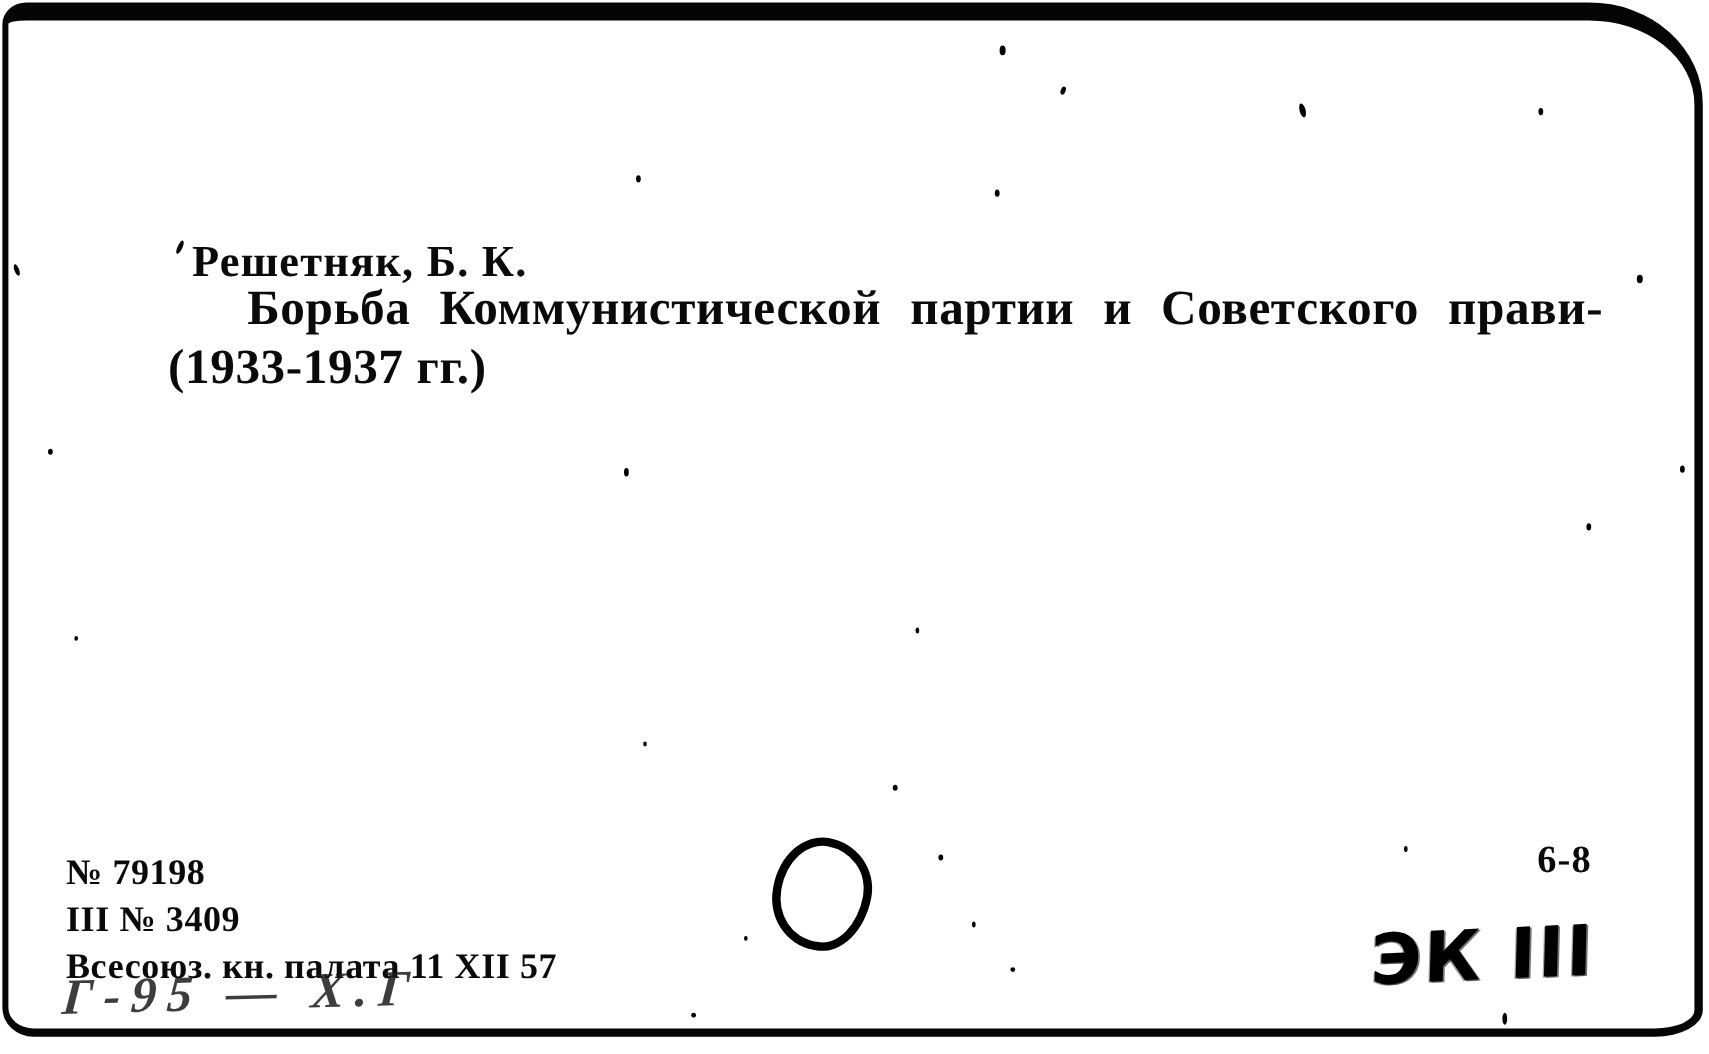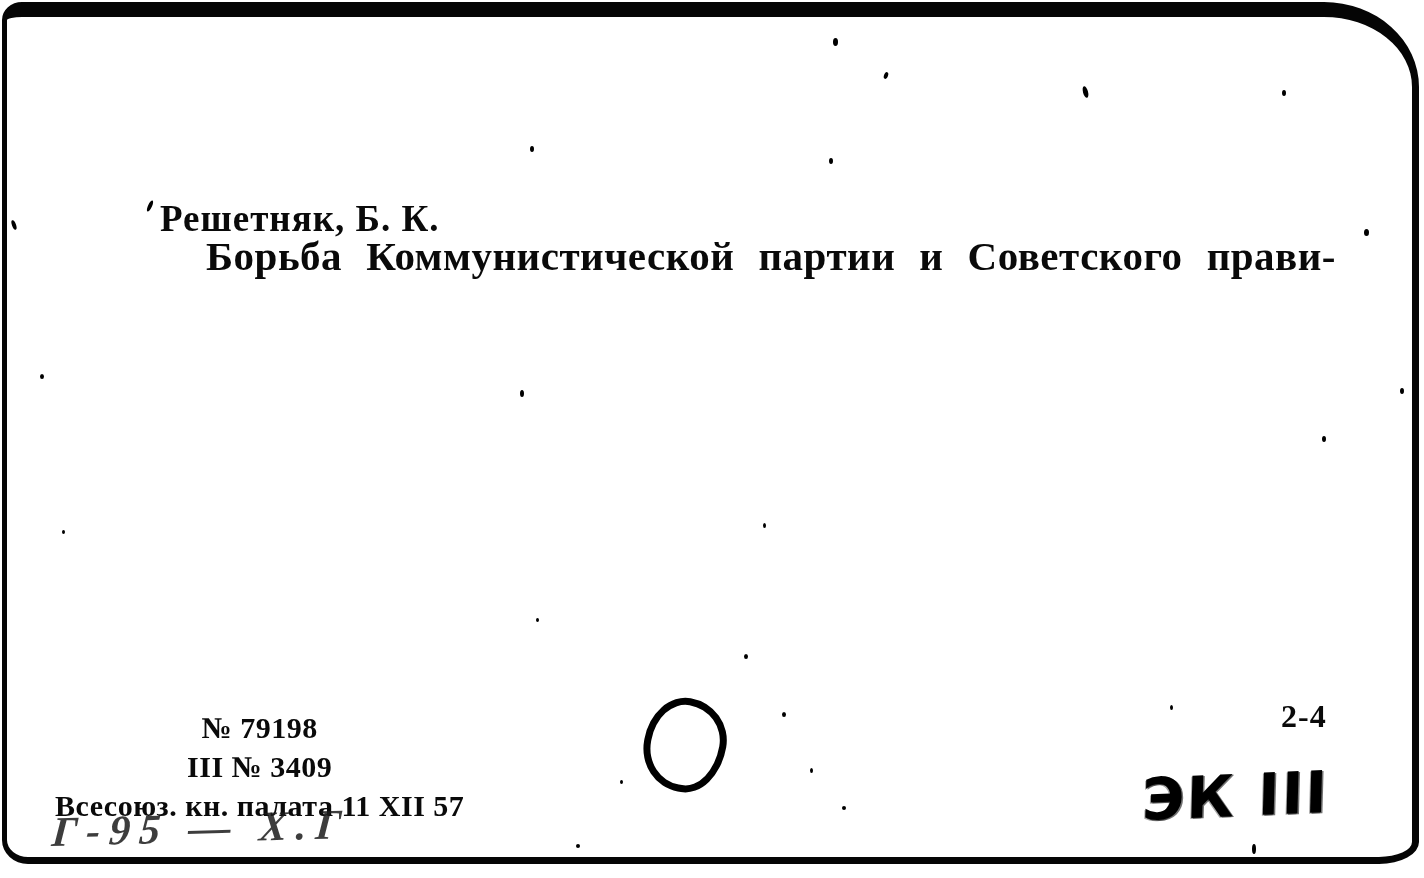--- a/index.html
+++ b/index.html
@@ -54,21 +54,20 @@
   .l-indent { padding-left: 66px; }
   
   .footer-left {
     position: absolute;
     left: 55px; top: 708px;
     font-size: 30px;
     font-weight: 700;
     line-height: 39px;
     letter-spacing: 0.5px;
     white-space: nowrap;
-    text-align: center;
   }
   .handwriting {
     position: absolute;
     left: 52px; top: 804px;
     font-size: 42px;
     font-style: italic;
     font-weight: 700;
     letter-spacing: 9px;
     color: #1c1c1c;
     opacity: 0.85;
@@ -115,31 +114,32 @@
 <body>
 
 <div class="scan">
 
   <div class="frame"></div>
 
   <div class="author">Решетняк, Б. К.</div>
 
   <div class="body-text">
     <div class="line l-just l-indent">Борьба Коммунистической партии и Советского прави-</div>
+    <div class="line">(1933-1937 гг.)</div>
   </div>
 
   <div class="footer-left">
     <div>№ 79198</div>
     <div>III № 3409</div>
     <div>Всесоюз. кн. палата 11 XII 57</div>
   </div>
 
   <div class="handwriting">Г-95 — Х.Г</div>
 
-  <div class="corner-code">2-4</div>
+  <div class="corner-code">6-8</div>
 
   <div class="stamp">ЭК III</div>
 
   <div class="ink-circle"></div>
 
   <div class="speck" style="left:833px;top:38px;width:5px;height:8px;"></div>
   <div class="speck" style="left:884px;top:72px;width:4px;height:7px;transform:rotate(20deg);"></div>
   <div class="speck" style="left:1083px;top:86px;width:5px;height:12px;transform:rotate(-15deg);"></div>
   <div class="speck" style="left:1282px;top:90px;width:4px;height:6px;"></div>
   <div class="speck" style="left:530px;top:146px;width:4px;height:6px;"></div>

